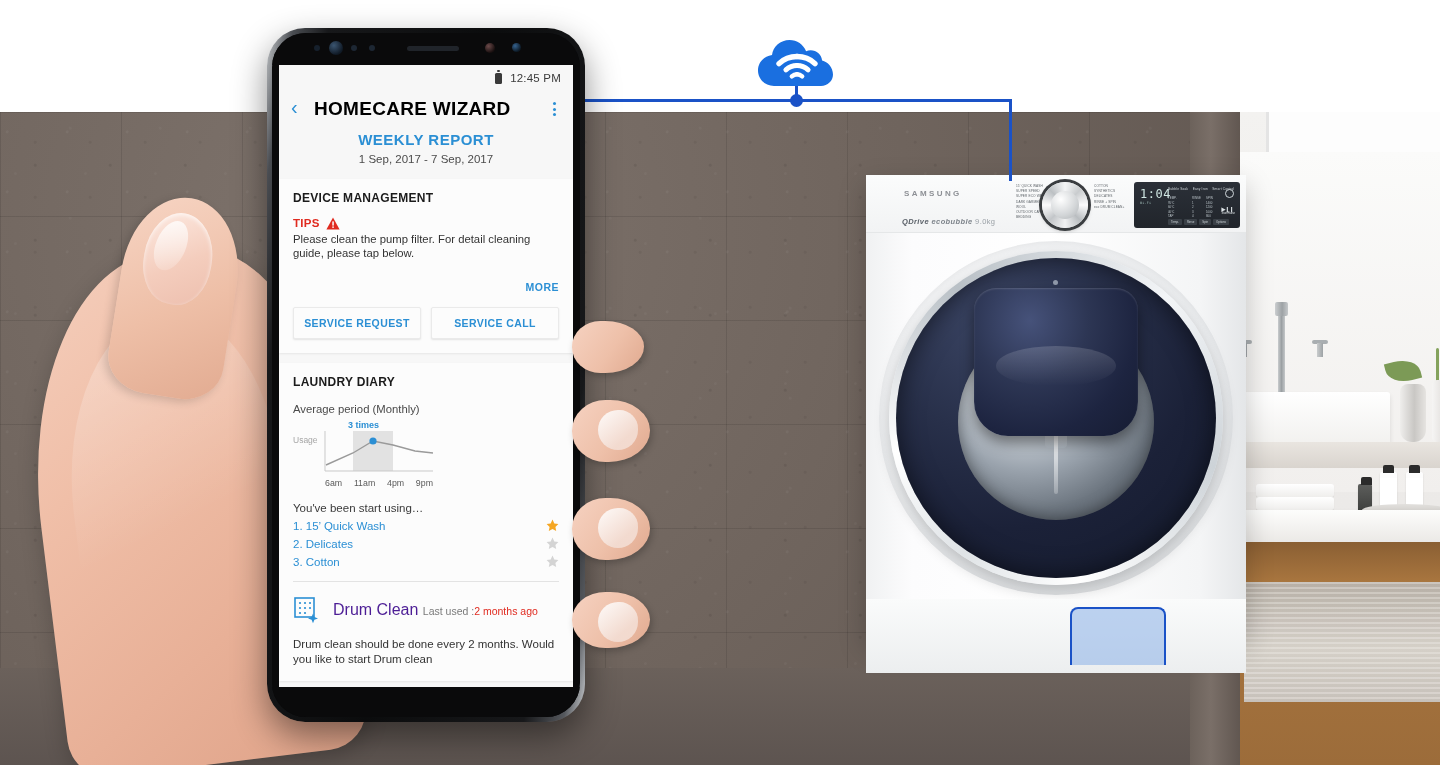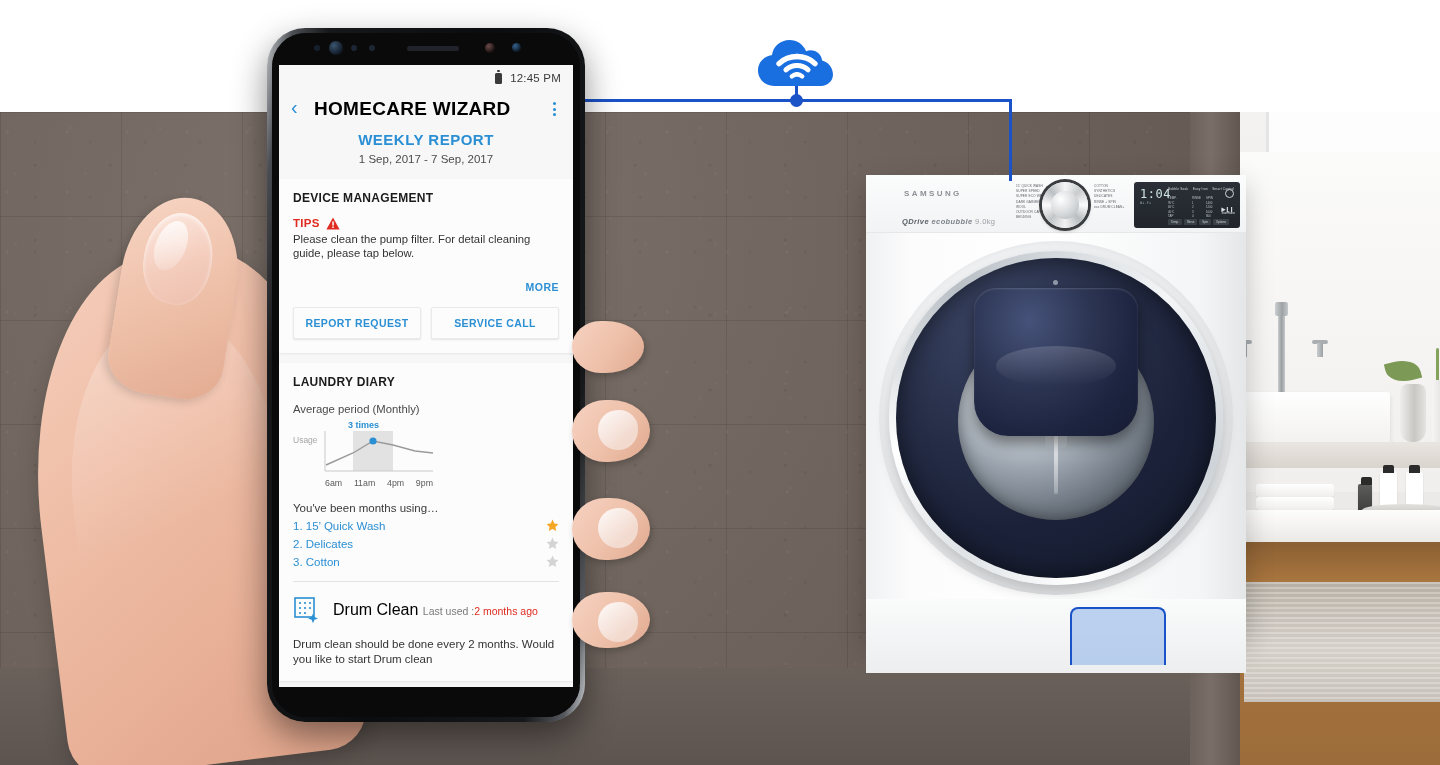--- a/index.html
+++ b/index.html
@@ -459,21 +459,21 @@
   .mostly { font-size:11.5px; color:#3a3a3a; margin-top:14px; }
   .use-item {
     display:flex; align-items:center; justify-content:space-between;
     font-size:11.5px; color:#2b8fd4; margin-top:5px;
   }
   .star { width:13px; height:13px; }
   .hr { height:1px; background:#e3e3e3; margin:13px 0 0; }
 
   .drum-row { display:flex; align-items:center; gap:10px; margin-top:13px; }
   .drum-ico { width:30px; height:30px; position:relative; flex:0 0 30px; }
-  .drum-title { font-size:16px; color:#000000; line-height:17px; }
+  .drum-title { font-size:16px; color:#4c1d95; line-height:17px; }
   .drum-sub { font-size:10.5px; color:#7a7a7a; margin-top:2px; }
   .drum-sub .ago { color:#e02b20; }
   .drum-body { font-size:11.5px; color:#333; line-height:15px; margin-top:12px; }
 
   .bezel-bottom {
     position:absolute; left:0; bottom:0; width:308px; height:30px; background:#0a0a0b;
   }
 </style>
 </head>
 <body>
@@ -669,21 +669,21 @@
                 <rect x="6.3" y="4.4" width="1.5" height="4.2" fill="#fff"></rect>
                 <rect x="6.3" y="9.4" width="1.5" height="1.5" fill="#fff"></rect>
               </svg>
             </span>
           </div>
           <div class="tips-text">Please clean the pump filter. For detail cleaning guide, please tap below.</div>
           <div class="more-row">
             <span class="more-link">MORE</span>
           </div>
           <div class="svc-row">
-            <div class="svc-btn">REPORT REQUEST</div>
+            <div class="svc-btn">SERVICE REQUEST</div>
             <div class="svc-btn">SERVICE CALL</div>
           </div>
         </div>
 
         <div class="card">
           <div class="card-title">LAUNDRY DIARY</div>
 
           <div class="diary-grid">
             <div class="diary-right">
               <div class="chart-title">Average period (Monthly)</div>
@@ -700,21 +700,21 @@
               </div>
               <div class="xlabels">
                 <span>6am</span>
                 <span>11am</span>
                 <span>4pm</span>
                 <span>9pm</span>
               </div>
             </div>
           </div>
 
-          <div class="mostly">You've been months using…</div>
+          <div class="mostly">You've been start using…</div>
 
           <div class="use-item">
             <span>1. 15’ Quick Wash</span>
             <span class="star">
               <svg width="13" height="13" viewBox="0 0 13 13">
                   <path d="M6.5 0.6 8.3 4.4 12.4 5 9.4 7.9 10.2 12 6.5 10 2.8 12 3.6 7.9 0.6 5 4.7 4.4z" fill="#f5a623"></path>
                 </svg>
             </span>
           </div>
           <div class="use-item">

